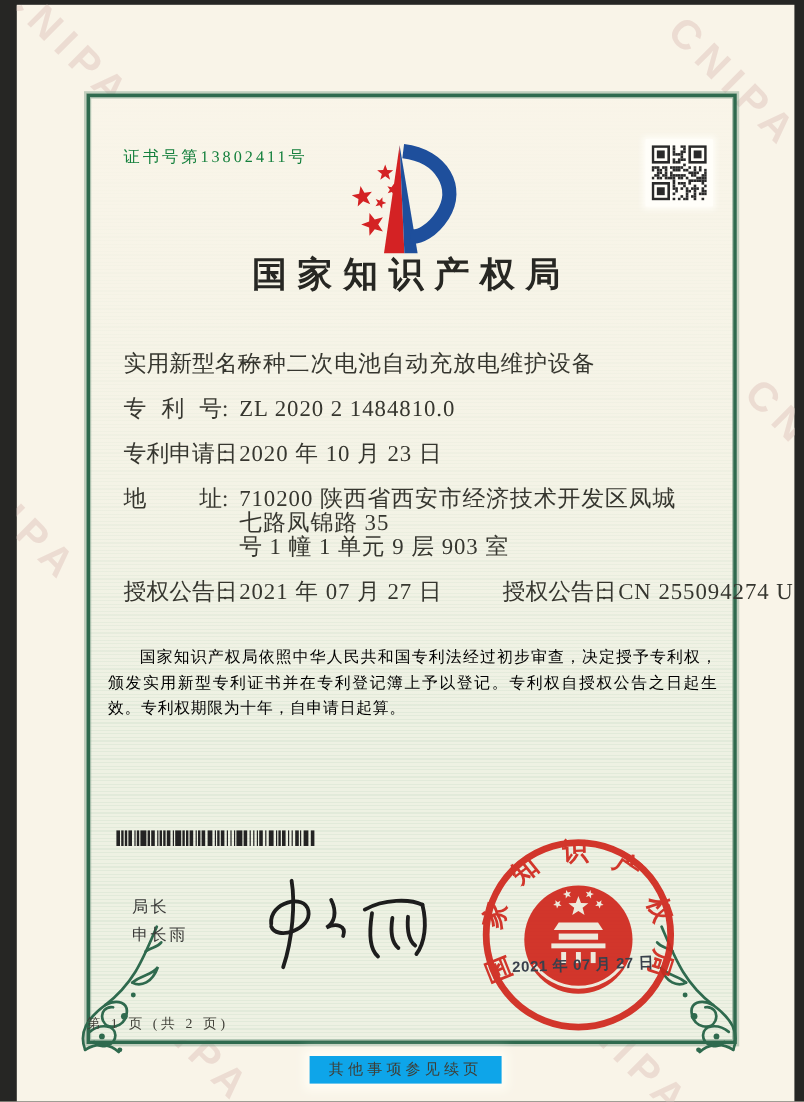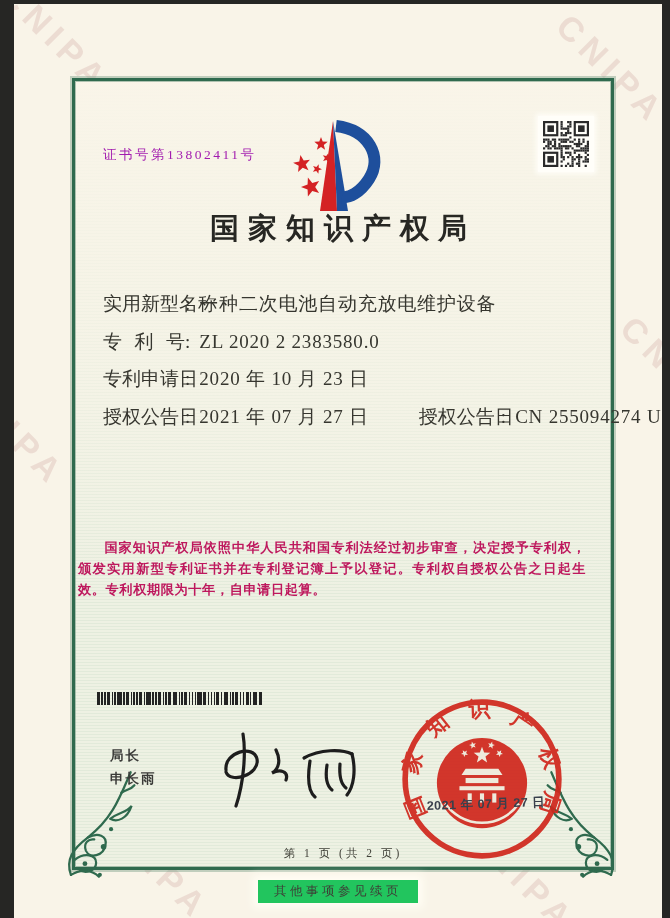--- a/index.html
+++ b/index.html
@@ -28,69 +28,69 @@
   
   .frame{
     position:absolute;left:58px;top:74px;width:536px;height:786px;
     border:3px solid #2f6a4e;
     box-shadow:0 0 0 2px rgba(125,160,138,.45), inset 0 0 0 1px rgba(125,160,138,.6);
     background:
       linear-gradient(180deg, rgba(250,245,233,.95) 0%, rgba(250,245,233,.55) 38%, rgba(250,245,233,0) 66%),
       repeating-linear-gradient(0deg,#e2eada 0px,#e2eada 1px,#eef1e3 1px,#eef1e3 3px);
   }
   .cert-no{
-    position:absolute;left:89px;top:118px;font-size:13.5px;letter-spacing:2.5px;color:#a21caf;margin-top:24px;
+    position:absolute;left:89px;top:118px;font-size:13.5px;letter-spacing:2.5px;color:#15803d;
   }
   .logo{position:absolute;left:272px;top:108px;width:118px;height:102px;}
   .title{
     position:absolute;left:58px;top:205px;width:542px;text-align:center;
     font-size:29px;font-weight:700;letter-spacing:9px;color:#272723;
   }
   .qr-box{
     position:absolute;left:524px;top:112px;width:56px;height:56px;background:#fffef9;
     display:flex;align-items:center;justify-content:center;box-shadow:0 0 5px 2px #fffef9;
   }
   
   .fields{position:absolute;left:89px;top:290px;width:488px;font-size:19px;color:#36362f;}
   .frow{margin-bottom:17.5px;line-height:20px;white-space:nowrap;}
   .flabel{display:inline-block;width:82px;text-align:justify;text-align-last:justify;vertical-align:top;letter-spacing:0;}
   .fcolon{margin-right:9px;vertical-align:top;}
   .fvalue{letter-spacing:0.8px;display:inline-block;vertical-align:top;white-space:normal;}
   .addr{width:372px;}
   .pair2{margin-left:50px;}
   
   .legal{
-    position:absolute;left:64px;top:533px;width:508px;
-    font-size:13.2px;line-height:1.6;color:#be185d;text-align:justify;letter-spacing:0.6px;font-weight:bold;
+    position:absolute;left:76px;top:533px;width:508px;
+    font-size:13.2px;line-height:1.6;color:#000000;text-align:justify;letter-spacing:0.6px;
   }
   .legal p{margin:0;text-indent:2em;}
   
   .barcode{position:absolute;left:83px;top:688px;width:186px;height:13px;font-size:0;}
   .barcode span{display:inline-block;height:100%;background:#232323;margin-right:1.4px;vertical-align:top;}
   
   .chief{
     position:absolute;left:96px;top:740px;
-    font-family:"Liberation Sans",sans-serif;font-size:13.5px;font-weight:700;
+    font-family:"Liberation Sans",sans-serif;font-size:13.5px;font-weight:400;
     color:#3a3a38;line-height:23px;letter-spacing:2px;
   }
   .sig{position:absolute;left:192px;top:716px;width:160px;height:94px;}
   
   .seal{position:absolute;left:386px;top:692px;width:164px;height:166px;opacity:.93;}
   .seal-date{
     position:absolute;left:396px;top:792px;width:152px;text-align:center;
     font-family:"Liberation Sans",sans-serif;font-size:12.5px;font-weight:700;
     color:#39404c;letter-spacing:0.5px;transform:rotate(-2deg);z-index:5;
   }
   .page-num{
-    position:absolute;left:58px;top:842px;width:542px;text-align:center;
+    position:absolute;left:58px;top:842px;width:542px;text-align:left;
     font-size:11.5px;letter-spacing:3px;color:#3f3f37;
   }
   .foot-note{position:absolute;left:0;top:876px;width:648px;text-align:center;}
   .foot-note span{
-    display:inline-block;background:#22c55e;box-shadow:0 0 8px 5px #fffdf4;
+    display:inline-block;background:#0ea5e9;box-shadow:0 0 8px 5px #fffdf4;
     padding:3px 16px;font-size:12.5px;letter-spacing:3.5px;color:#3e3e36;
   }
   .orn{position:absolute;width:84px;height:112px;}
   .orn-bl{left:42px;top:764px;}
   .orn-br{left:528px;top:764px;transform:scaleX(-1);}
 </style>
 </head>
 <body>
 
 <div class="page">
@@ -296,24 +296,27 @@
       </svg>
   </div>
 
   <div class="title">国家知识产权局</div>
 
   <div class="fields">
     <div class="frow">
       <span class="flabel">实用新型名称</span><span class="fcolon">:</span><span class="fvalue">一种二次电池自动充放电维护设备</span>
     </div>
     <div class="frow">
-      <span class="flabel">专利号</span><span class="fcolon">:</span><span class="fvalue">ZL 2020 2 2383580.0</span>
+      <span class="flabel">专利号</span><span class="fcolon">:</span><span class="fvalue">ZL 2020 2 1484810.0</span>
     </div>
     <div class="frow">
       <span class="flabel">专利申请日</span><span class="fcolon">:</span><span class="fvalue">2020 年 10 月 23 日</span>
+    </div>
+    <div class="frow">
+      <span class="flabel">地址</span><span class="fcolon">:</span><span class="fvalue addr"><div>710200 陕西省西安市经济技术开发区凤城七路凤锦路 35</div><div>号 1 幢 1 单元 9 层 903 室</div></span>
     </div>
     <div class="frow">
       <span class="flabel">授权公告日</span><span class="fcolon">:</span><span class="fvalue">2021 年 07 月 27 日</span><span class="flabel pair2">授权公告日</span><span class="fcolon">:</span><span class="fvalue">CN 255094274 U</span>
     </div>
   </div>
 
   <div class="legal">
     <p>国家知识产权局依照中华人民共和国专利法经过初步审查，决定授予专利权，颁发实用新型专利证书并在专利登记簿上予以登记。专利权自授权公告之日起生效。专利权期限为十年，自申请日起算。</p>
   </div>
 

